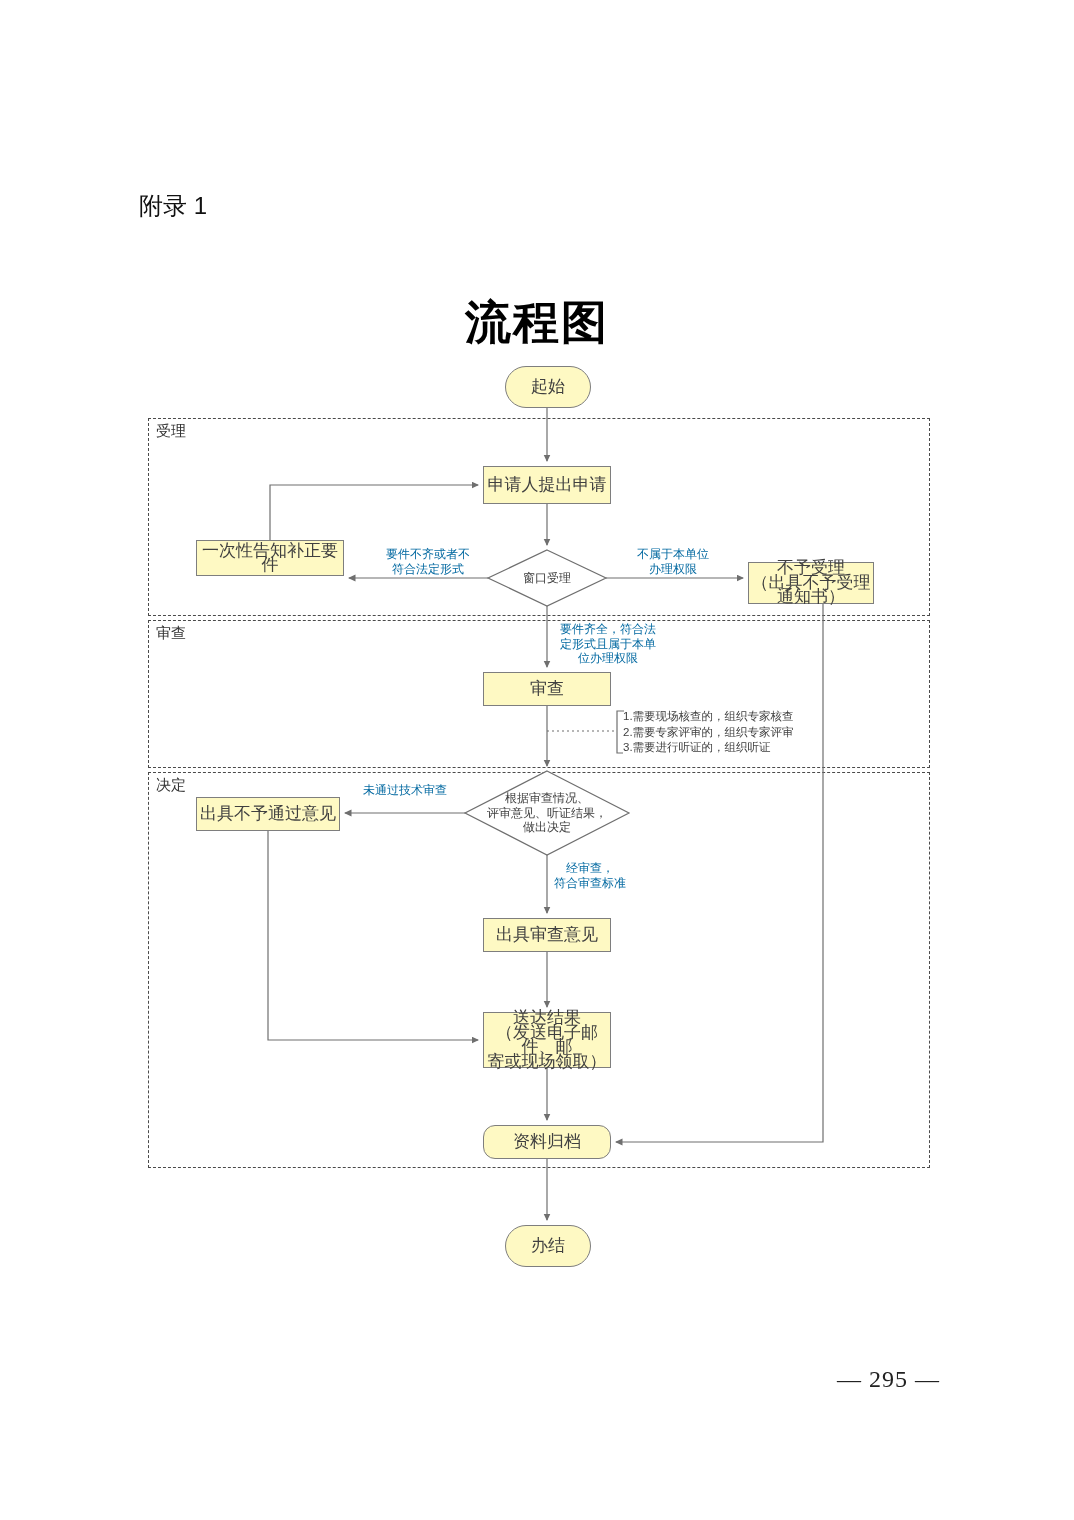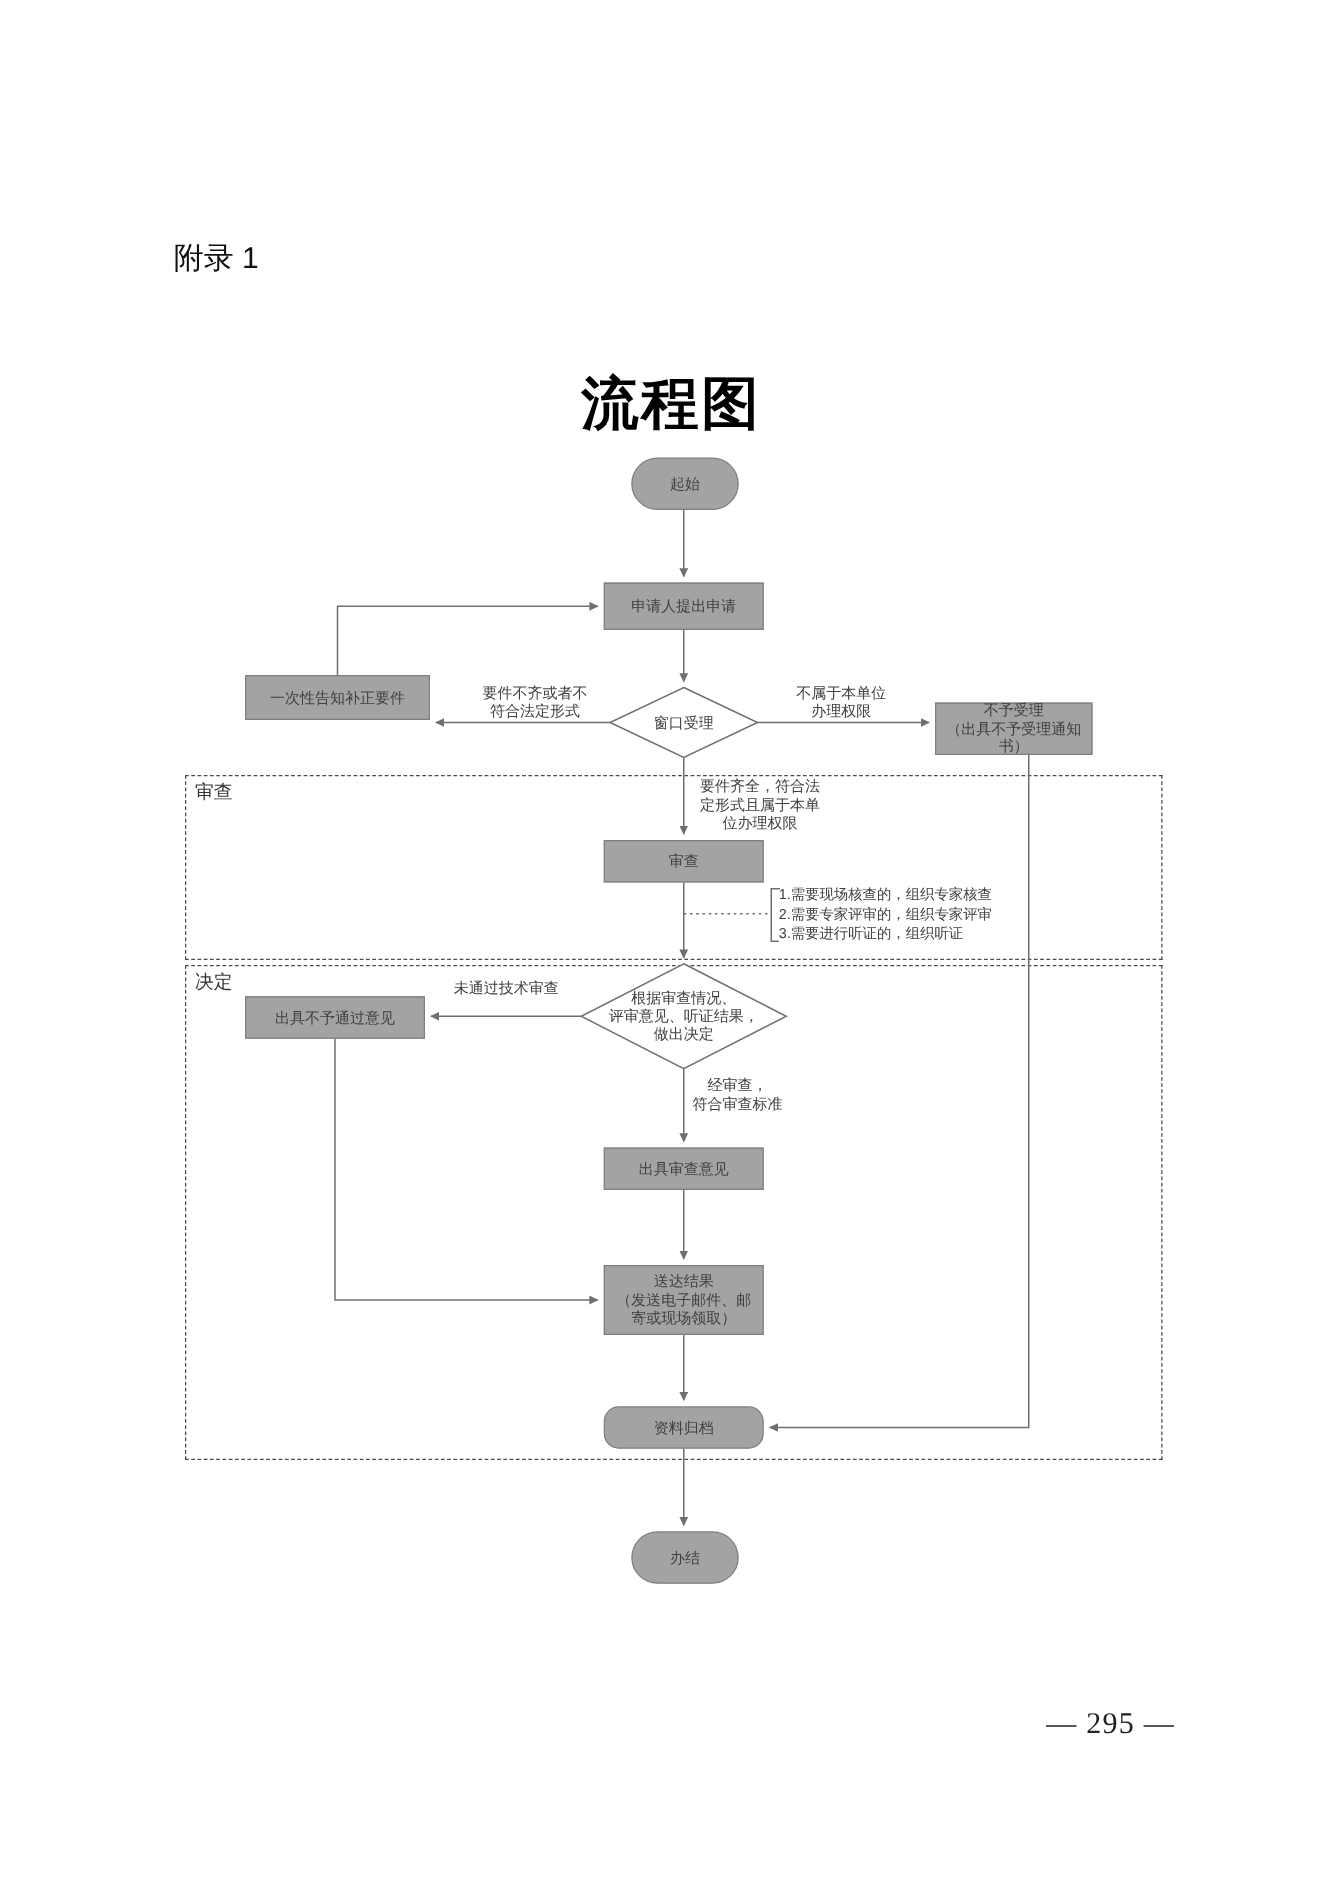--- a/index.html
+++ b/index.html
@@ -14,52 +14,55 @@
   }
   .title {
     position:absolute; left:0; top:292px; width:100%;
     text-align:center; font-size:46px; font-weight:bold; color:#000000;
     font-family:"Liberation Serif", serif; letter-spacing:2px;
   }
   .section { position:absolute; border:1.5px dashed #4a4a4a; background:transparent; }
   .section-label { position:absolute; left:7px; top:3px; font-size:15px; color:#333333; }
   svg.connectors { position:absolute; left:0; top:0; }
   .box {
-    position:absolute; border:1px solid #7e7e7e; background:#a3a3a3;
+    position:absolute; border:1px solid #7e7e7e; background:#fef9c3;
     display:flex; align-items:center; justify-content:center;
-    text-align:center; font-size:12px; line-height:14.5px; color:#404040;
+    text-align:center; font-size:17px; line-height:14.5px; color:#404040;
     white-space:pre-line; box-sizing:border-box;
   }
   .round { border-radius:21px; }
   .dtext {
     position:absolute; display:flex; align-items:center; justify-content:center;
     text-align:center; font-size:12px; line-height:14.5px; color:#404040;
     white-space:pre-line;
   }
   .elabel {
-    position:absolute; font-size:12px; line-height:14.5px; color:#404040;
+    position:absolute; font-size:12px; line-height:14.5px; color:#0369a1;
     text-align:center; white-space:pre-line;
   }
   .annotation {
     position:absolute; font-size:11.5px; line-height:15.5px; color:#404040;
     white-space:pre-line; text-align:left;
   }
   .pagenum {
     position:absolute; right:134px; top:1366px; font-size:24px;
     font-family:"Liberation Serif", serif; color:#222222; letter-spacing:1px;
   }
 </style>
 </head>
 <body>
 
 <div class="page">
 
   <div class="appendix">附录 1</div>
   <div class="title">流程图</div>
 
+  <div class="section" style="left:148px; top:418px; width:780px; height:196px;">
+    <div class="section-label">受理</div>
+  </div>
   <div class="section" style="left:148px; top:620px; width:780px; height:146px;">
     <div class="section-label">审查</div>
   </div>
   <div class="section" style="left:148px; top:772px; width:780px; height:394px;">
     <div class="section-label">决定</div>
   </div>
 
   <svg class="connectors" width="1074" height="1520" viewBox="0 0 1074 1520">
     <defs>
       <marker id="arrow" markerWidth="9" markerHeight="8" refX="6.5" refY="3.5" orient="auto" markerUnits="userSpaceOnUse">

